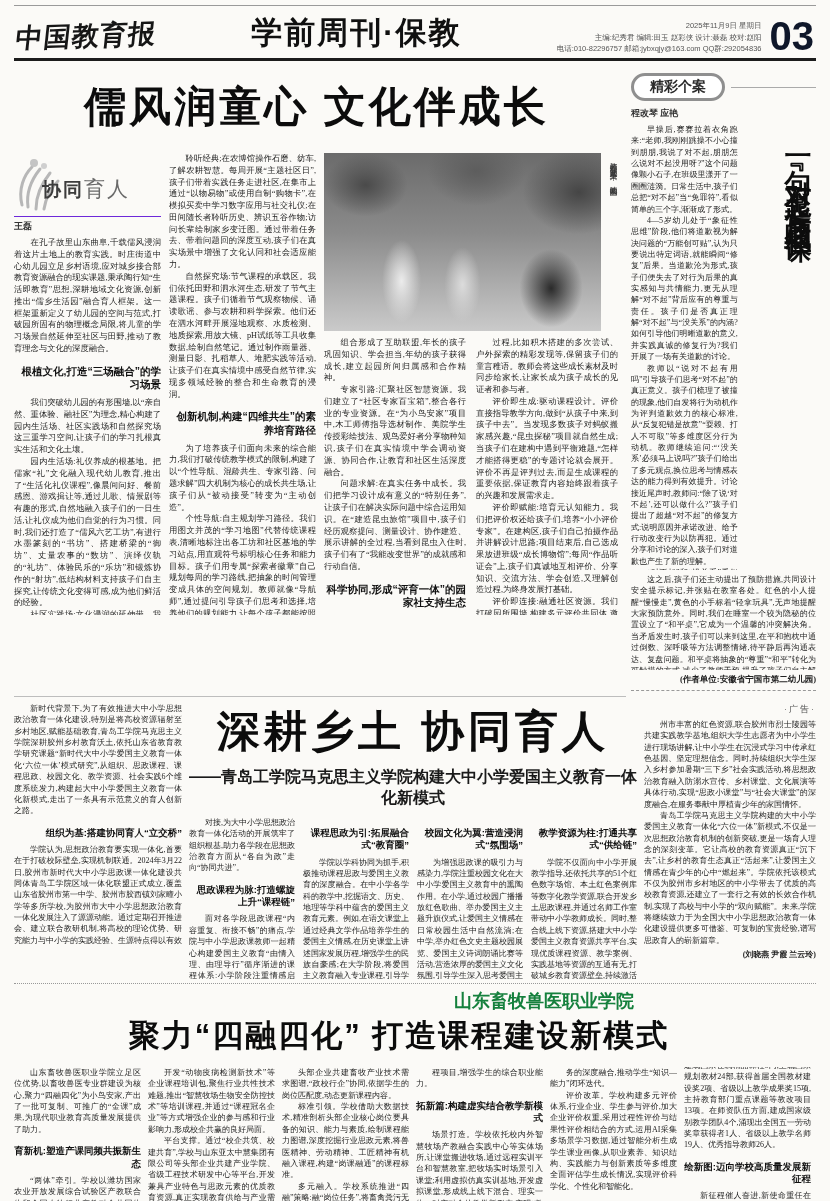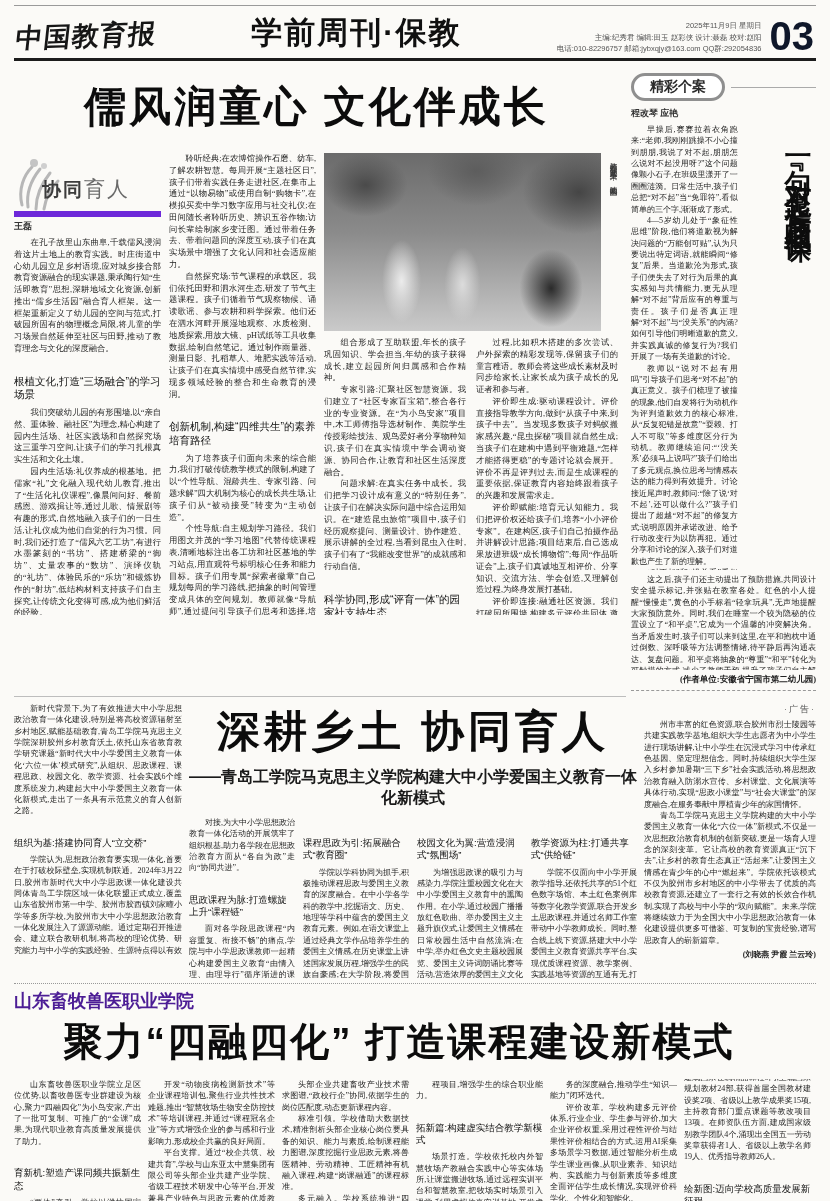--- a/index.html
+++ b/index.html
@@ -12,33 +12,33 @@
   .masthead { display:flex; align-items:flex-end; justify-content:space-between; padding:6px 2px 4px; height:52px; }
   .paper-logo { font-family:"DejaVu Serif","Liberation Serif",serif; font-size:27px; font-weight:bold; transform:skewX(-8deg) rotate(-2deg); color:#161616; letter-spacing:1px; }
   .section-title { font-family:"Liberation Sans","DejaVu Sans",sans-serif; font-size:31px; font-weight:900; color:#101010; letter-spacing:2px; }
   .mast-right { display:flex; align-items:flex-end; gap:8px; }
   .mast-info { text-align:right; font-family:"Liberation Sans","DejaVu Sans",sans-serif; font-size:7.5px; color:#555; line-height:1.5; }
   .pagenum { font-family:"Liberation Sans","DejaVu Sans",sans-serif; font-size:40px; font-weight:bold; color:#0f172a; line-height:0.9; }
   .mastrule { border-top:3px solid #1c1c1c; }
 
   
   .cp { font-size:8.3px; line-height:1.42; text-align:justify; text-indent:2em; color:#242424; }
-  .ch { font-family:"Liberation Sans","DejaVu Sans",sans-serif; font-size:10.5px; font-weight:normal; text-indent:0; text-align:left; line-height:1.3; margin:20px 0 5px; color:#111; }
+  .ch { font-family:"Liberation Sans","DejaVu Sans",sans-serif; font-size:10.5px; font-weight:bold; text-indent:0; text-align:right; line-height:1.3; margin:10px 0 5px; color:#111; }
   .ca { text-indent:0; text-align:right; font-weight:bold; margin-top:3px; }
 
   
   .top-zone { display:flex; gap:12px; padding-top:8px; }
   .lead { width:605px; }
   .lead-headline { font-family:"Liberation Sans","DejaVu Sans",sans-serif; font-size:42px; font-weight:900; text-align:center; letter-spacing:3px; color:#0c0c0c; padding:10px 0 18px; }
   .lead-cols { display:flex; gap:8px; height:462px; overflow:hidden; }
   .lcol { width:147px; overflow:hidden; }
   .lgroup { width:295px; display:flex; flex-direction:column; }
   .lgroup-cols { display:flex; gap:10px; flex:1; overflow:hidden; }
   .lgcol { width:142px; overflow:hidden; }
-  .logo-box { position:relative; height:64px; margin-bottom:3px; border-bottom:6px solid #6d28d9; }
+  .logo-box { position:relative; height:64px; margin-bottom:3px; border-bottom:1px solid #6d28d9; }
   .logo-art { position:absolute; left:2px; top:2px; color:#b9b9b9; }
   .logo-text { position:absolute; left:28px; top:22px; font-family:"Liberation Sans","DejaVu Sans",sans-serif; font-size:19px; font-weight:bold; color:#3c3c3c; letter-spacing:2px; }
   .logo-text .outl { font-family:"DejaVu Serif",serif; font-weight:normal; color:#6a6a6a; font-size:21px; }
   .lead-author { font-size:9px; font-weight:bold; margin:2px 0 4px; color:#333; }
   .photo-wrap { display:flex; height:178px; margin-bottom:6px; }
   .photo-img { flex:1; background:
       radial-gradient(ellipse 60px 45px at 15% 18%, #4a4a4a, transparent 70%),
       radial-gradient(ellipse 70px 50px at 55% 10%, #5d5d5d, transparent 70%),
       radial-gradient(ellipse 80px 60px at 92% 22%, #454545, transparent 70%),
       radial-gradient(ellipse 26px 55px at 28% 72%, #ececec, transparent 75%),
@@ -72,22 +72,22 @@
   .mcol { width:106px; overflow:hidden; }
   .mcol .cp, .mid-left .cp { font-size:8px; }
   .mcol .ch, .mid-left .ch { font-size:9.5px; }
   .mid-right { width:172px; overflow:hidden; }
   .mid-right .cp { font-size:8px; }
   .ad-label { text-align:right; font-size:9px; color:#555; letter-spacing:2px; margin-bottom:3px; }
 
   
   .dotrule { border-top:1px dotted #999; margin-top:4px; }
   .bottom-zone { padding-top:5px; position:relative; }
-  .bot-kicker { font-family:Liberation Sans, sans-serif; font-size:18px; font-weight:bold; text-align:left; color:#4c1d95; width:620px; }
-  .bot-headline { font-family:"Liberation Sans","DejaVu Sans",sans-serif; font-size:39px; font-weight:900; text-align:center; letter-spacing:2px; color:#0c0c0c; padding:2px 0 10px; width:770px; }
+  .bot-kicker { font-family:Liberation Sans, sans-serif; font-size:18px; font-weight:bold; text-align:right; color:#15803d; width:620px; }
+  .bot-headline { font-family:"Liberation Sans","DejaVu Sans",sans-serif; font-size:31px; font-weight:900; text-align:center; letter-spacing:2px; color:#0c0c0c; padding:2px 0 10px; width:770px; }
   .bot-cols { display:flex; gap:7px; height:188px; overflow:hidden; }
   .bcol { width:127px; overflow:hidden; }
   .bcol .cp { font-size:8px; }
   .bcol .ch { font-size:9.5px; }
   .bcol-last { height:252px; margin-top:-64px; }
 </style>
 </head>
 <body>
 
 <div class="page">

